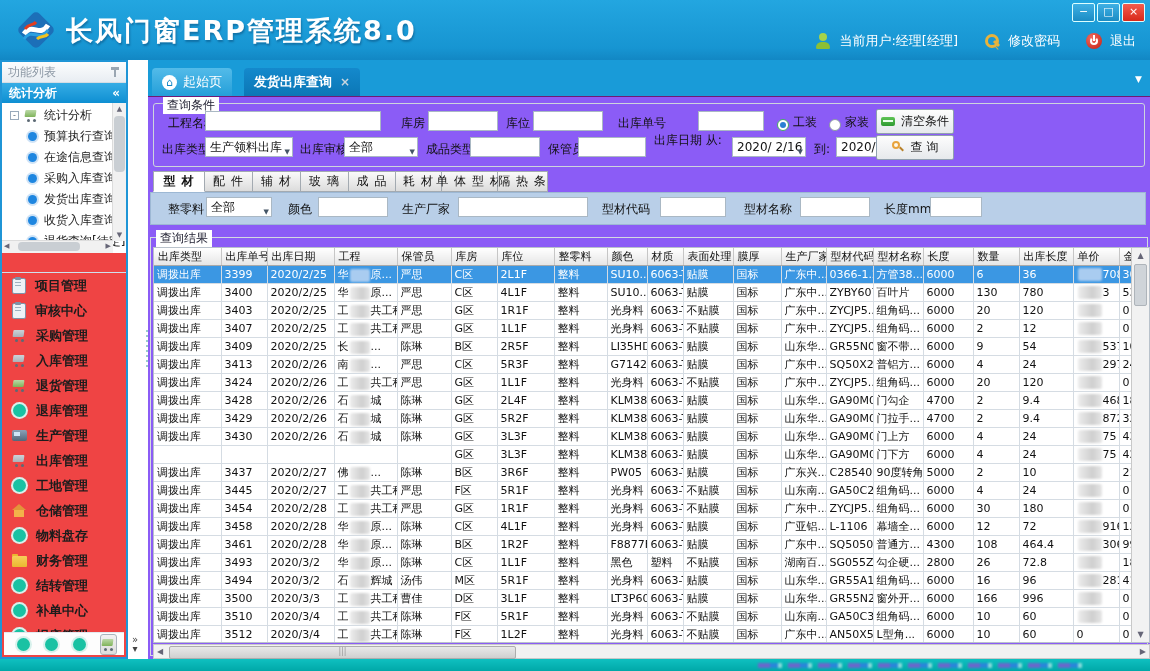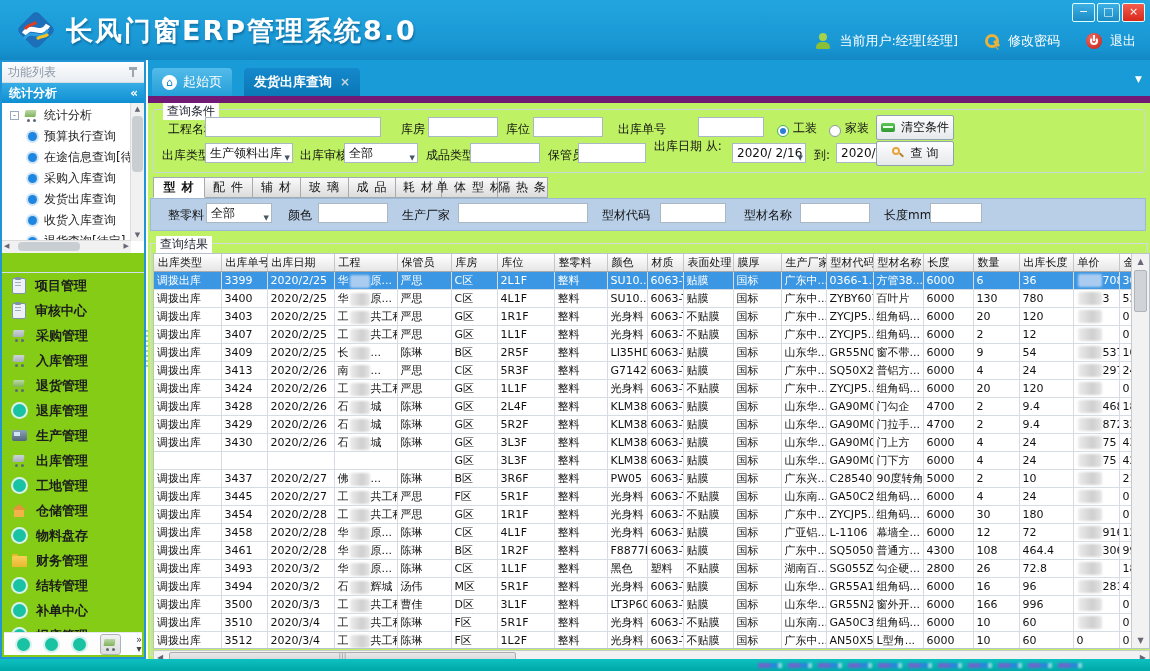--- a/index.html
+++ b/index.html
@@ -20,21 +20,21 @@
   .ic-person{width:16px;height:16px;position:relative;display:inline-block}
   .ic-person::before{content:"";position:absolute;left:4px;top:0;width:8px;height:8px;border-radius:50%;background:#a6d34a;}
   .ic-person::after{content:"";position:absolute;left:1px;bottom:0;width:14px;height:7px;border-radius:7px 7px 2px 2px;background:#8cbf35;}
   .ic-key{width:16px;height:16px;position:relative;display:inline-block}
   .ic-key::before{content:"";position:absolute;left:1px;top:1px;width:8px;height:8px;border:3px solid #e8b33c;border-radius:50%;}
   .ic-key::after{content:"";position:absolute;left:9px;top:9px;width:7px;height:3px;background:#e8b33c;transform:rotate(45deg);box-shadow:3px 3px 0 -1px #e8b33c;}
   .ic-power{width:16px;height:16px;border-radius:50%;background:radial-gradient(circle at 35% 30%,#f26a5e,#c41e12);position:relative;display:inline-block}
   .ic-power::before{content:"";position:absolute;left:4px;top:4px;width:8px;height:8px;border:2px solid #fff;border-radius:50%;border-top-color:transparent;box-sizing:border-box}
   .ic-power::after{content:"";position:absolute;left:7px;top:2px;width:2px;height:6px;background:#fff;}
   
-  .sidebar{position:absolute;left:0;top:60px;width:146px;height:599px;background:#84cc16;
+  .sidebar{position:absolute;left:0;top:60px;width:128px;height:599px;background:#ef4444;
            border:2px solid #1f95d6;box-sizing:border-box;}
   .s-title{height:20px;background:linear-gradient(#fcfdfe,#e8edf2);color:#8b97a4;font-size:12px;
            line-height:20px;padding:0 6px;position:relative;border-bottom:1px solid #d5dde4;}
   .ic-pin{position:absolute;right:7px;top:5px;width:8px;height:10px;}
   .ic-pin::before{content:"";position:absolute;left:0;top:0;width:8px;height:3px;background:#9aa6b2;}
   .ic-pin::after{content:"";position:absolute;left:3px;top:3px;width:2px;height:7px;background:#9aa6b2;}
   .s-group{height:20px;background:linear-gradient(#36ade5,#0e8fd2);color:#fff;font-weight:bold;
            font-size:12px;line-height:20px;padding:0 7px;position:relative;}
   .s-collapse{position:absolute;right:6px;top:0;font-weight:bold;}
   .s-tree{height:150px;position:relative;overflow:hidden;font-size:12px;background:#fff;}
@@ -76,21 +76,21 @@
   
   .main{position:absolute;left:148px;top:60px;width:1002px;height:599px;}
   .tabstrip{position:absolute;left:0;top:0;right:0;height:36px;background:#199bd8;}
   .tab{position:absolute;bottom:0;height:28px;border-radius:4px 4px 0 0;color:#fff;font-size:13px;
        display:flex;align-items:center;gap:6px;padding:0 10px;cursor:default;white-space:nowrap}
   .tab.home{left:4px;background:linear-gradient(#53bbe9,#249fd9);}
   .tab.active{left:96px;background:linear-gradient(#1489cc,#0b77b6);font-weight:bold;}
   .homeico{width:15px;height:15px;border-radius:50%;background:#fff;color:#1287c6;font-size:11px;line-height:15px;text-align:center}
   .tabclose{color:#c9d6df;font-size:12px;font-weight:bold;margin-left:2px}
   .tabddn{position:absolute;right:8px;bottom:12px;color:#fff;font-size:9px;}
-  .content{position:absolute;left:0;top:36px;right:0;bottom:0;background:#bef264;border-top:7px solid #701a75;}
+  .content{position:absolute;left:0;top:36px;right:0;bottom:0;background:#8b5cf6;border-top:1px solid #701a75;}
   
   .qbox{position:absolute;left:5px;top:6px;width:990px;height:62px;border:1px solid #cdd5dd;border-radius:3px;}
   .qlegend{position:absolute;left:10px;top:-1px;background:#fff;padding:0 4px;font-size:12px;color:#223;}
   .qlab{position:absolute;font-size:12px;color:#111;white-space:nowrap;}
   .qin{position:absolute;height:20px;border:1px solid #aab8c4;background:#fff;box-sizing:border-box;font-size:12px;padding:0 3px;font-family:inherit}
   .combo{position:absolute;height:20px;border:1px solid #aab8c4;background:#fff;box-sizing:border-box;
          font-size:12px;line-height:18px;padding:0 14px 0 4px;white-space:nowrap;overflow:hidden}
   .combo::after{content:"▼";position:absolute;right:2px;top:5px;font-size:7px;color:#456;}
   .radio{position:absolute;display:flex;align-items:flex-end;gap:4px;font-size:12px;}
   .rdot{width:12px;height:12px;border-radius:50%;border:1px solid #8a98a5;background:#fff;box-sizing:border-box;position:relative}

